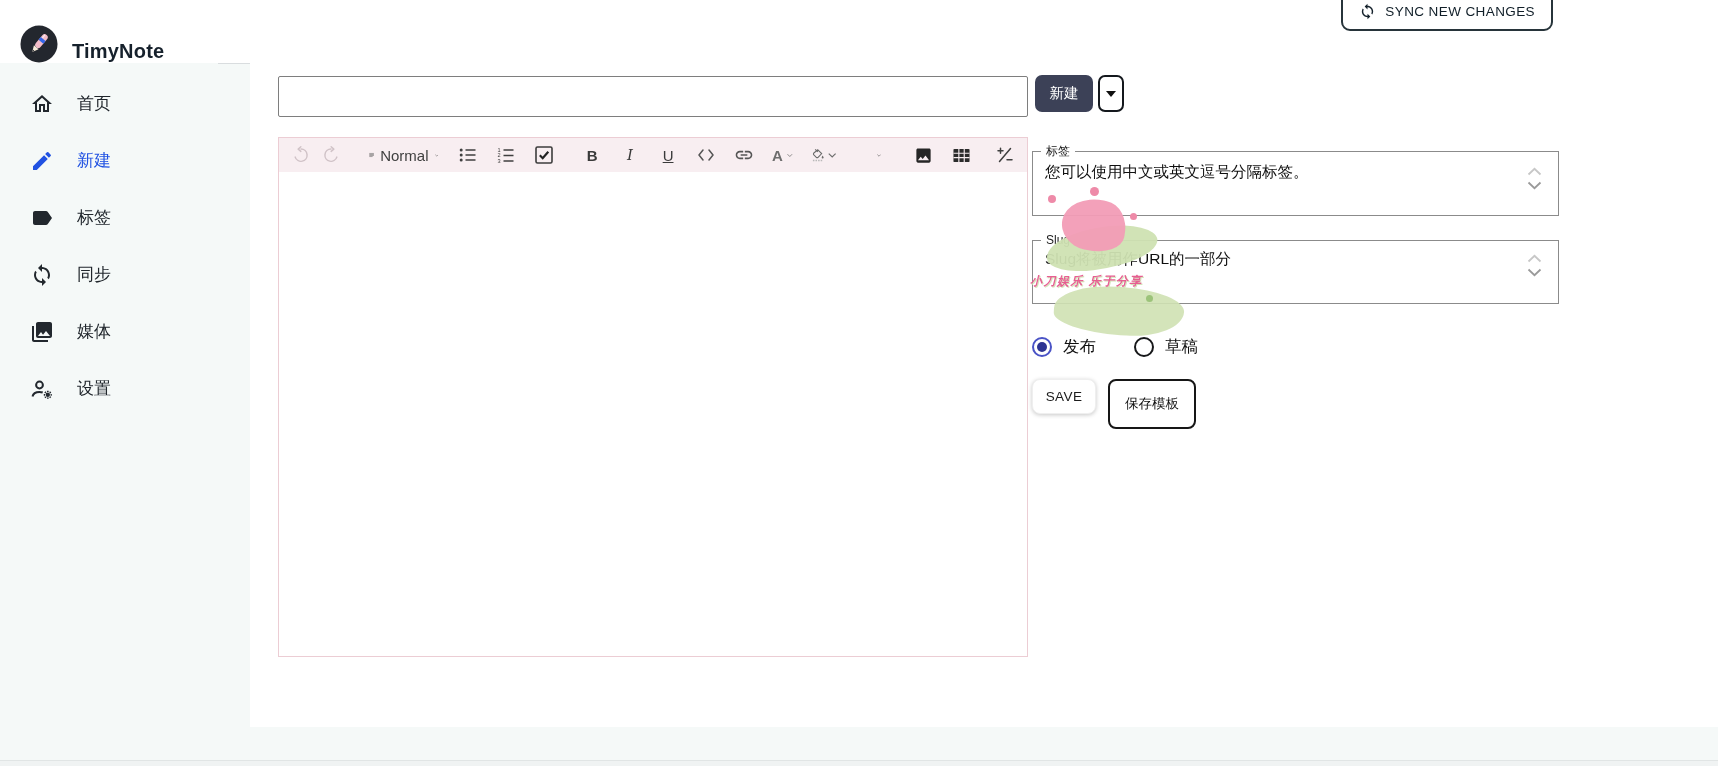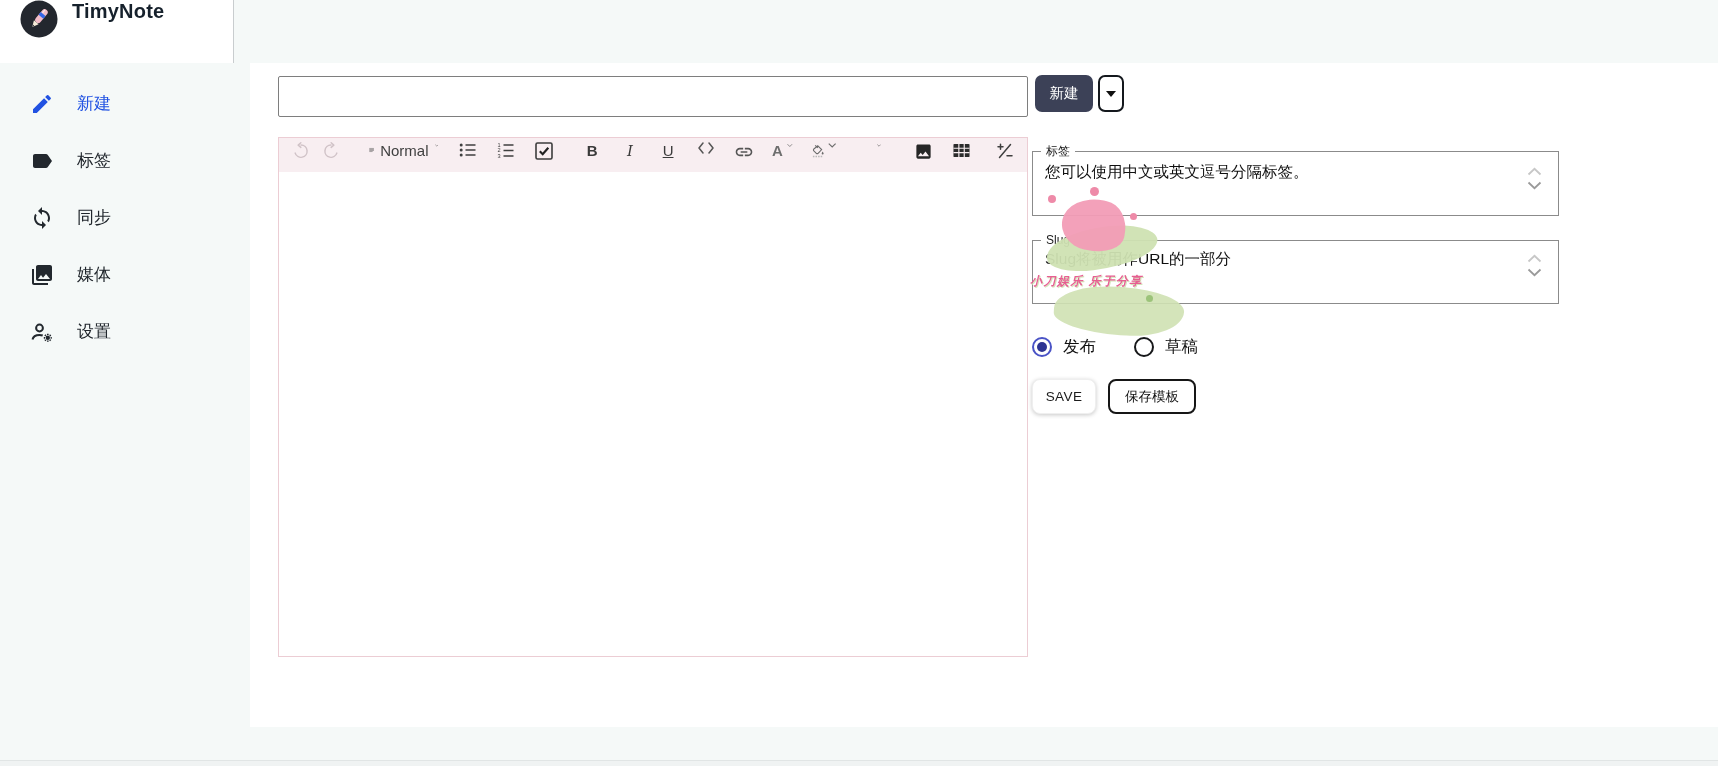--- a/index.html
+++ b/index.html
@@ -1,21 +1,21 @@
 <!DOCTYPE html>
 <html><head>
 <meta charset="utf-8">
 <style>
   html,body{margin:0;padding:0;}
   body{width:1718px;height:766px;overflow:hidden;font-family:"Liberation Sans",sans-serif;}
   .page{position:relative;width:1718px;height:766px;background:#f5f9f8;overflow:hidden;}
 
   
   .logo-area{position:absolute;left:0;top:0;width:234px;height:63px;background:#fff;
-    border-right:1px solid #c9cdcf;display:flex;align-items:flex-start;padding-left:20px;box-sizing:border-box;}
+    border-right:1px solid #c9cdcf;display:flex;align-items:flex-end;padding-left:20px;box-sizing:border-box;}
   .logo-circle{width:38px;height:38px;flex:0 0 auto;}
   .logo-text{margin-left:14px;font-size:20px;font-weight:700;color:#16212c;letter-spacing:.2px;}
   .topbar{position:absolute;left:218px;top:0;right:0;height:63px;background:#fff;border-bottom:1px solid #d9dddf;}
   .sync-btn{position:absolute;right:165px;top:-9px;height:40px;padding:0 16px;display:flex;align-items:center;gap:9px;
     background:#fff;border:2px solid #27343a;border-radius:9px;font-size:13.5px;color:#101e28;
     letter-spacing:.4px;cursor:pointer;font-family:inherit;}
 
   
   .sidebar{position:absolute;left:0;top:63px;width:250px;bottom:39px;padding-top:12px;box-sizing:border-box;}
   .nav-item{height:57px;display:flex;align-items:center;padding-left:30px;gap:23px;cursor:pointer;}
@@ -29,21 +29,21 @@
     border:1px solid #7e7e7e;border-radius:2px;font-size:16px;padding:0 10px;background:#fff;font-family:inherit;}
   .create-btn{position:absolute;left:785px;top:12px;width:58px;height:37px;background:#3c4157;color:#fff;
     border:none;border-radius:7px;font-size:14.5px;font-family:inherit;cursor:pointer;}
   .caret-btn{position:absolute;left:848px;top:12px;width:26px;height:37px;background:#fff;border:2px solid #14181d;
     border-radius:7px;cursor:pointer;display:flex;align-items:center;justify-content:center;box-sizing:border-box;padding:0;}
   .caret{width:0;height:0;border-left:5px solid transparent;border-right:5px solid transparent;border-top:6px solid #101010;}
 
   
   .editor{position:absolute;left:28px;top:74px;width:750px;height:520px;border:1px solid #eccdd4;box-sizing:border-box;background:#fff;}
   .toolbar{height:34px;background:#f8eef1;display:flex;align-items:center;padding:0 10px;gap:6px;}
-  .tb{height:26px;min-width:24px;border:none;background:transparent;display:flex;justify-content:center;
+  .tb{height:26px;min-width:24px;border:none;background:transparent;display:flex;align-items:center;justify-content:center;
     gap:4px;cursor:pointer;font-family:inherit;padding:0 2px;}
   .tb svg{display:block;}
   .lbl-b{font-weight:700;font-size:15px;color:#3a3a3a;}
   .lbl-i{font-style:italic;font-family:"DejaVu Serif",serif;font-size:15px;color:#3a3a3a;}
   .lbl-u{font-size:15px;text-decoration:underline;color:#3a3a3a;}
   .lbl-a{font-weight:700;font-size:15px;color:#6e6e6e;}
   .lbl-aa{font-size:15px;color:#3f3f3f;margin-top:44px;}
   .lbl-normal{font-size:15px;color:#3f3f3f;margin:0 2px;}
   .ml18{margin-left:18px;} .ml10{margin-left:10px;} .ml8{margin-left:8px;} .ml22{margin-left:22px;} .ml14{margin-left:14px;}
   .editor-body{position:absolute;top:34px;left:0;right:0;bottom:0;background:#fff;cursor:text;}
@@ -60,21 +60,21 @@
   .radio-row{position:absolute;left:782px;top:273px;display:flex;align-items:center;gap:38px;}
   .radio-opt{display:flex;align-items:center;gap:11px;font-size:16.5px;color:#101010;cursor:pointer;}
   .radio{width:20px;height:20px;border-radius:50%;box-sizing:border-box;display:flex;align-items:center;justify-content:center;}
   .radio.sel{border:2.5px solid #4a53c6;}
   .radio .dot{width:10px;height:10px;border-radius:50%;background:#2e3493;}
   .radio.unsel{border:2.5px solid #17181a;}
 
   .save-btn{position:absolute;left:782px;top:316px;width:64px;height:35px;background:#fff;border:1px solid #efefef;
     border-radius:8px;box-shadow:0 1px 4px rgba(0,0,0,.22);font-size:13.5px;letter-spacing:.4px;color:#1c1c1c;
     font-family:inherit;cursor:pointer;text-align:center;}
-  .save-tpl-btn{position:absolute;left:858px;top:316px;width:88px;height:35px;background:#fff;border:2px solid #161616;
+  .save-tpl-btn{position:absolute;left:858px;top:316px;width:88px;height:50px;background:#fff;border:2px solid #161616;
     border-radius:8px;font-size:13.5px;color:#101010;font-family:inherit;cursor:pointer;}
 
   
   .watermark{position:absolute;left:778px;top:104px;width:185px;height:168px;z-index:6;pointer-events:none;}
   .wm-blob1{position:absolute;left:18px;top:60px;width:112px;height:42px;background:#cfe1b2;
     border-radius:55% 45% 60% 40%/60% 45% 55% 40%;transform:rotate(-7deg);opacity:.95;}
   .wm-blob2{position:absolute;left:26px;top:120px;width:130px;height:48px;background:#cfe1b2;
     border-radius:50% 50% 45% 55%/55% 45% 60% 40%;transform:rotate(4deg);opacity:.9;}
   .wm-pink{position:absolute;left:34px;top:32px;width:64px;height:52px;background:#f29cb6;
     border-radius:60% 40% 55% 45%/55% 60% 40% 50%;transform:rotate(12deg);opacity:.95;}
@@ -104,22 +104,40 @@
           <rect x="16.8" y="13.2" width="6.4" height="3.6" fill="#3566e8"></rect>
           <path d="M16.8 24.5h6.4L20 31z" fill="#f7ecd9"></path>
           <path d="M19.2 28.6 20 31l.8-2.4z" fill="#23272e"></path>
           <rect x="18" y="8.3" width="1.2" height="4.6" rx=".6" fill="#ffffff" opacity=".7"></rect>
         </g>
       </svg>
     </div>
     <div class="logo-text">TimyNote</div>
   </div>
 
+  <div class="topbar">
+    <button class="sync-btn">
+      <span style="line-height:0;">
+        <svg width="17" height="17" viewBox="0 0 24 24" fill="#15222c">
+            <path d="M12 4V1L8 5l4 4V6c3.31 0 6 2.69 6 6 0 1.01-.25 1.97-.7 2.8l1.46 1.46C19.54 15.03 20 13.57 20 12c0-4.42-3.58-8-8-8zm0 14c-3.31 0-6-2.69-6-6 0-1.01.25-1.97.7-2.8L5.24 7.74C4.46 8.97 4 10.43 4 12c0 4.42 3.58 8 8 8v3l4-4-4-4v3z"></path>
+          </svg>
+      </span>
+      <span>SYNC NEW CHANGES</span>
+    </button>
+  </div>
 
   <nav class="sidebar">
+    <div class="nav-item">
+      <span class="nav-ic">
+        <svg width="24" height="24" viewBox="0 0 24 24" fill="#22282e">
+            <path d="M12 5.69l5 4.5V18h-2v-6H9v6H7v-7.81l5-4.5M12 3L2 12h3v8h6v-6h2v6h6v-8h3L12 3z"></path>
+          </svg>
+      </span>
+      <span class="nav-label">首页</span>
+    </div>
     <div class="nav-item active">
       <span class="nav-ic">
         <svg width="24" height="24" viewBox="0 0 24 24" fill="#2152e2">
             <path d="M3 17.25V21h3.75L17.81 9.94l-3.75-3.75L3 17.25zM20.71 7.04c.39-.39.39-1.02 0-1.41l-2.34-2.34a.9959.9959 0 0 0-1.41 0l-1.83 1.83 3.75 3.75 1.83-1.83z"></path>
           </svg>
       </span>
       <span class="nav-label">新建</span>
     </div>
     <div class="nav-item">
       <span class="nav-ic">

